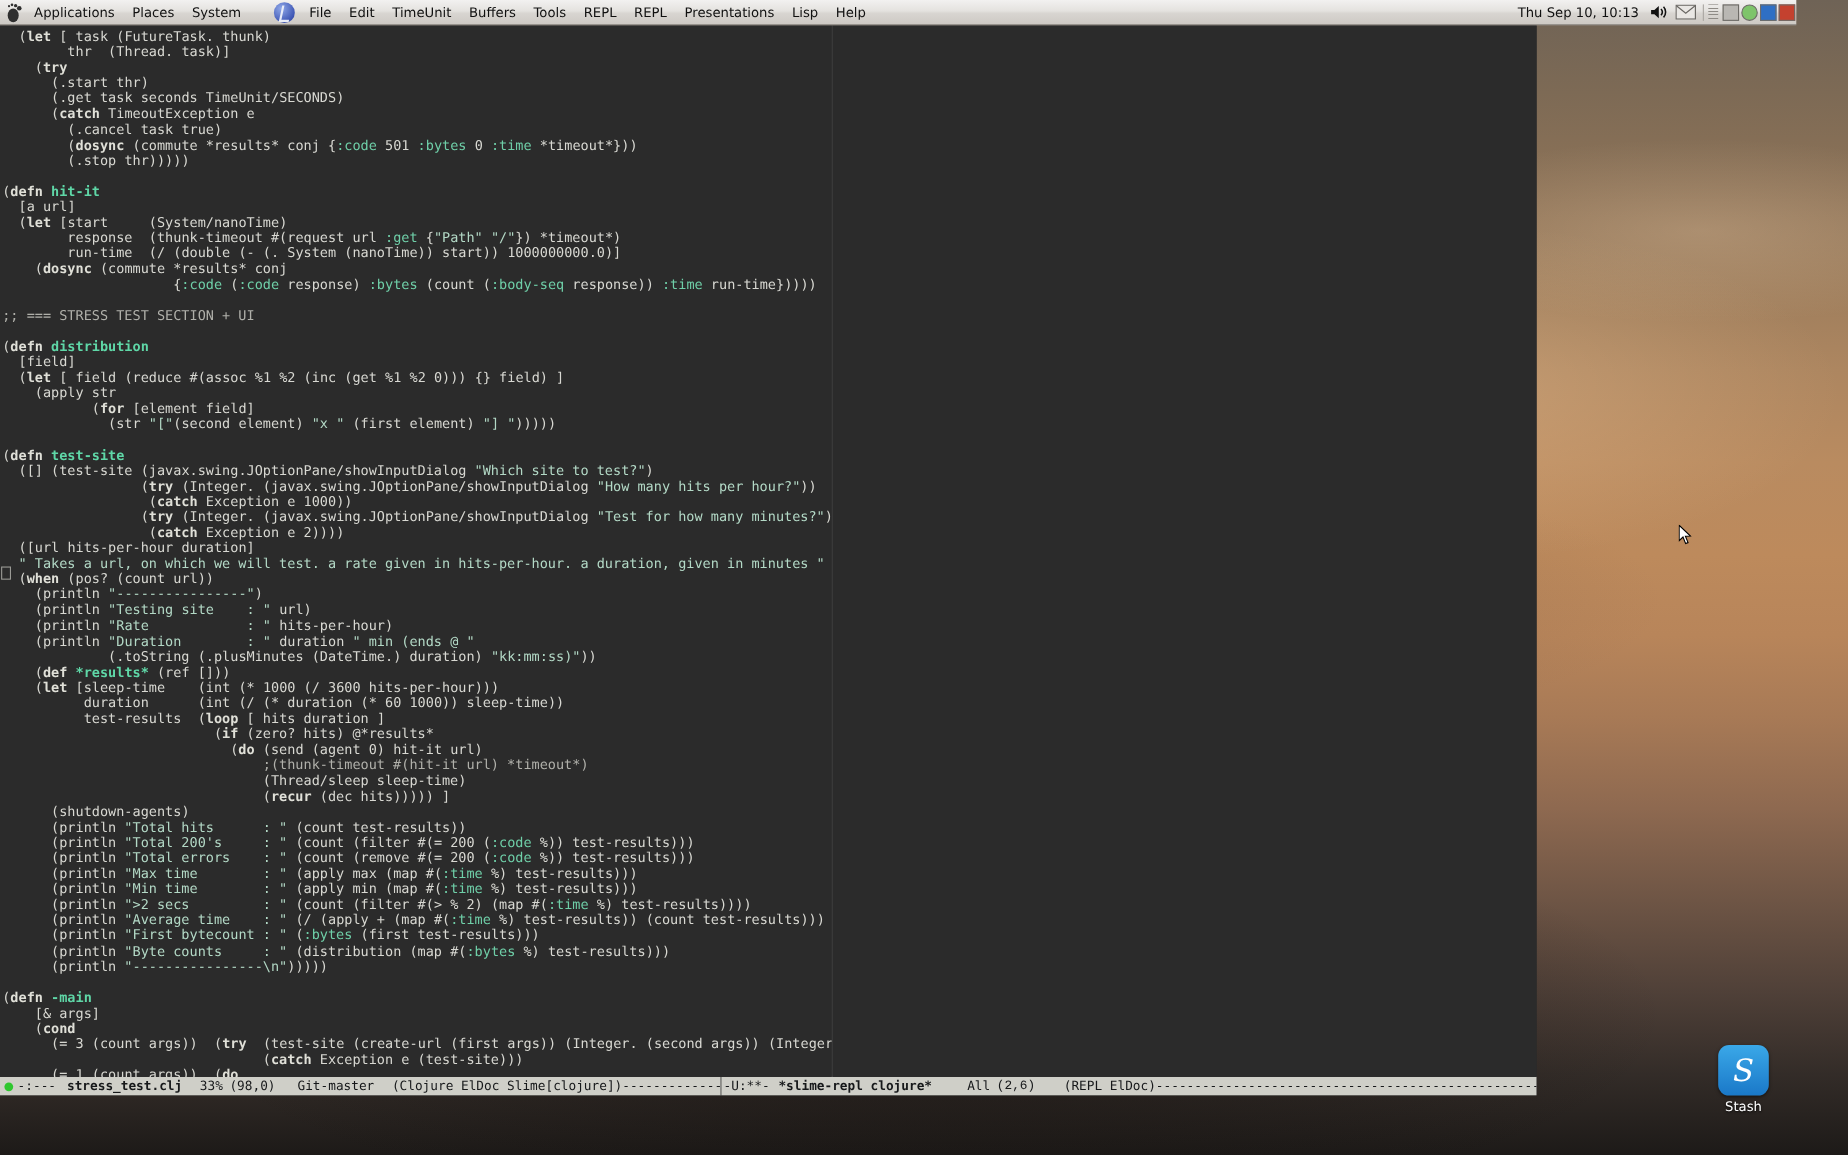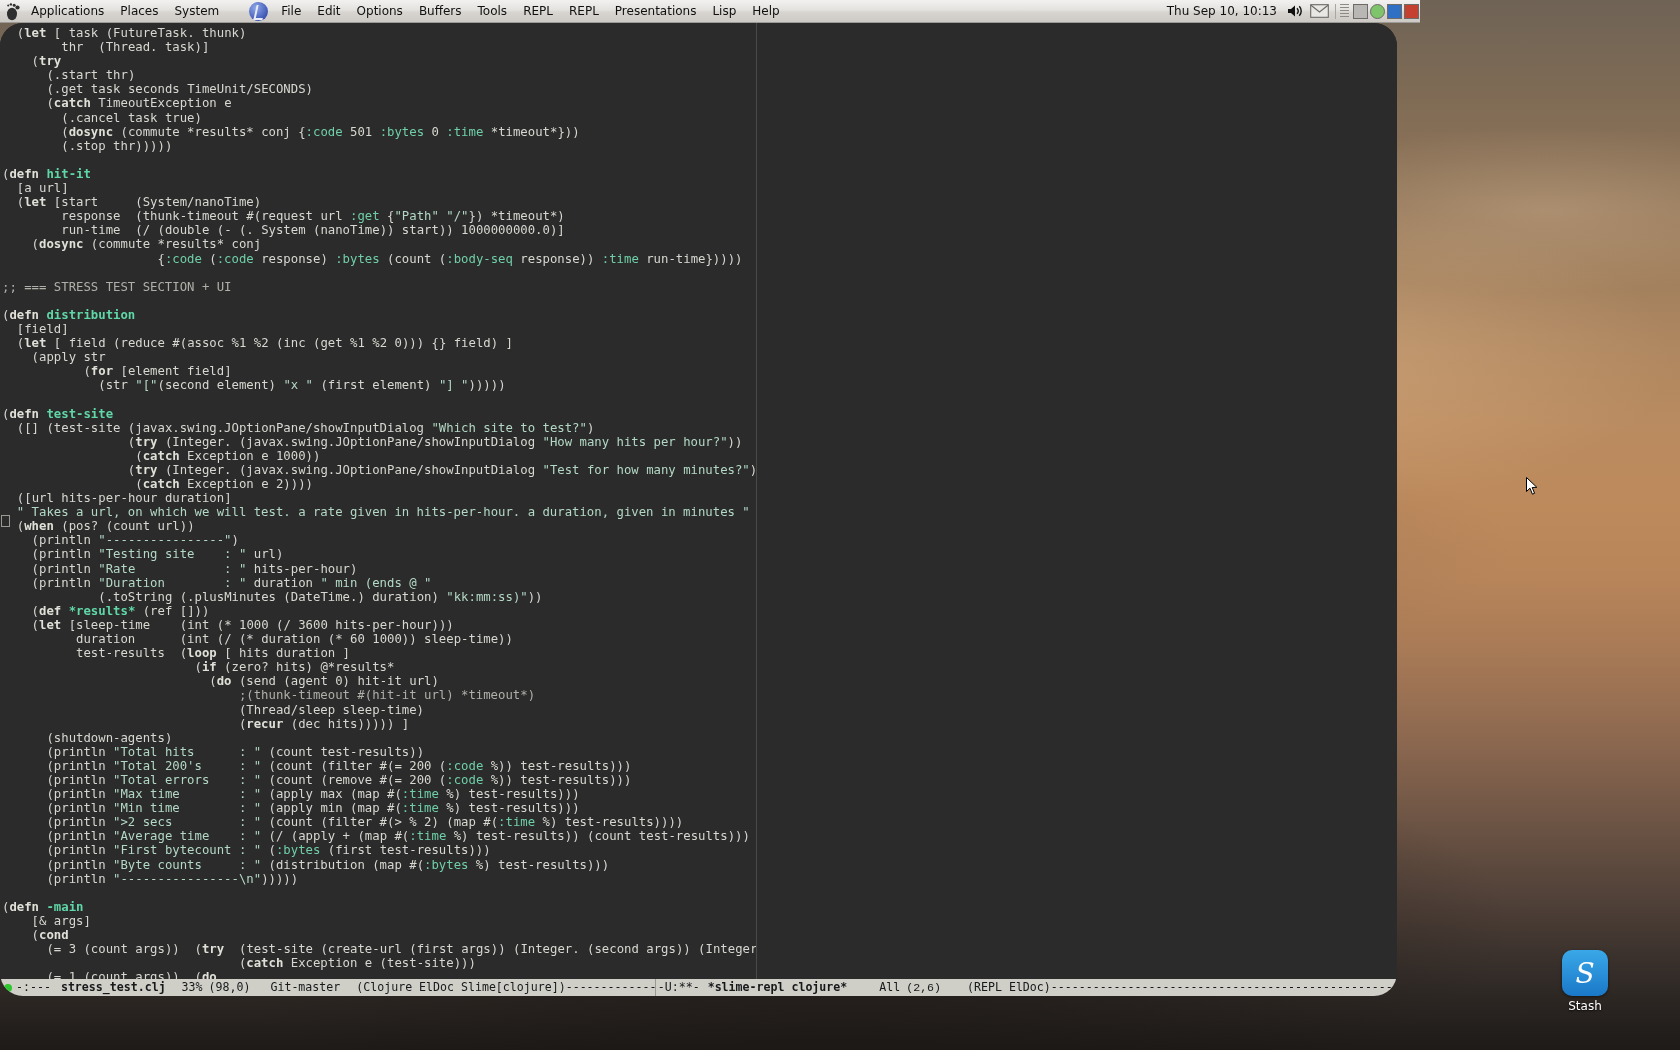--- a/index.html
+++ b/index.html
@@ -41,21 +41,21 @@
     background:
       radial-gradient(ellipse 520px 220px at 78% 34%, rgba(255,210,160,0.28), rgba(255,190,140,0) 70%),
       radial-gradient(ellipse 700px 180px at 60% 52%, rgba(120,90,70,0.35), rgba(120,90,70,0) 72%),
       radial-gradient(ellipse 420px 120px at 92% 20%, rgba(255,225,190,0.22), rgba(255,225,190,0) 70%),
       radial-gradient(ellipse 900px 260px at 50% 88%, rgba(20,16,14,0.55), rgba(20,16,14,0) 75%);
   }
 
   
   #top-panel {
     position: absolute; top: 0; left: 0;
-    width: 1420px; height: 23px;
+    width: 1633px; height: 23px;
     background: linear-gradient(to bottom, #f2f1f0 0%, #e4e2df 45%, #d8d5d1 55%, #cdc9c4 100%);
     border-bottom: 1px solid #9c9a96;
     display: flex; align-items: center;
     font-family: "DejaVu Sans", sans-serif;
     font-size: 12px;
     color: #101010;
     box-sizing: border-box;
     z-index: 50;
   }
   .panel-menu {
@@ -117,21 +117,20 @@
     width: 1397px; height: 973px;
     background: #2b2b2b;
     color: #d8d8d2;
     font-family: "DejaVu Sans Mono", monospace;
     font-size: 12.3px;
     line-height: 14.1px;
     z-index: 20;
     overflow: hidden;
     display: flex;
     flex-direction: column;
-    border-radius: 23px;
   }
   #emacs-windows {
     display: flex;
     flex: 1 1 auto;
     overflow: hidden;
   }
   #left-window {
     width: 756px;
     position: relative;
     overflow: hidden;
@@ -273,21 +272,21 @@
       </svg>
     </div>
     <div class="panel-menu">Applications</div>
     <div class="panel-menu">Places</div>
     <div class="panel-menu">System</div>
 
     <div id="emacs-icon"></div>
 
     <div class="panel-menu">File</div>
     <div class="panel-menu">Edit</div>
-    <div class="panel-menu">Options</div>
+    <div class="panel-menu">TimeUnit</div>
     <div class="panel-menu">Buffers</div>
     <div class="panel-menu">Tools</div>
     <div class="panel-menu">REPL</div>
     <div class="panel-menu">REPL</div>
     <div class="panel-menu">Presentations</div>
     <div class="panel-menu">Lisp</div>
     <div class="panel-menu">Help</div>
 
     <div id="panel-spacer"></div>
 

